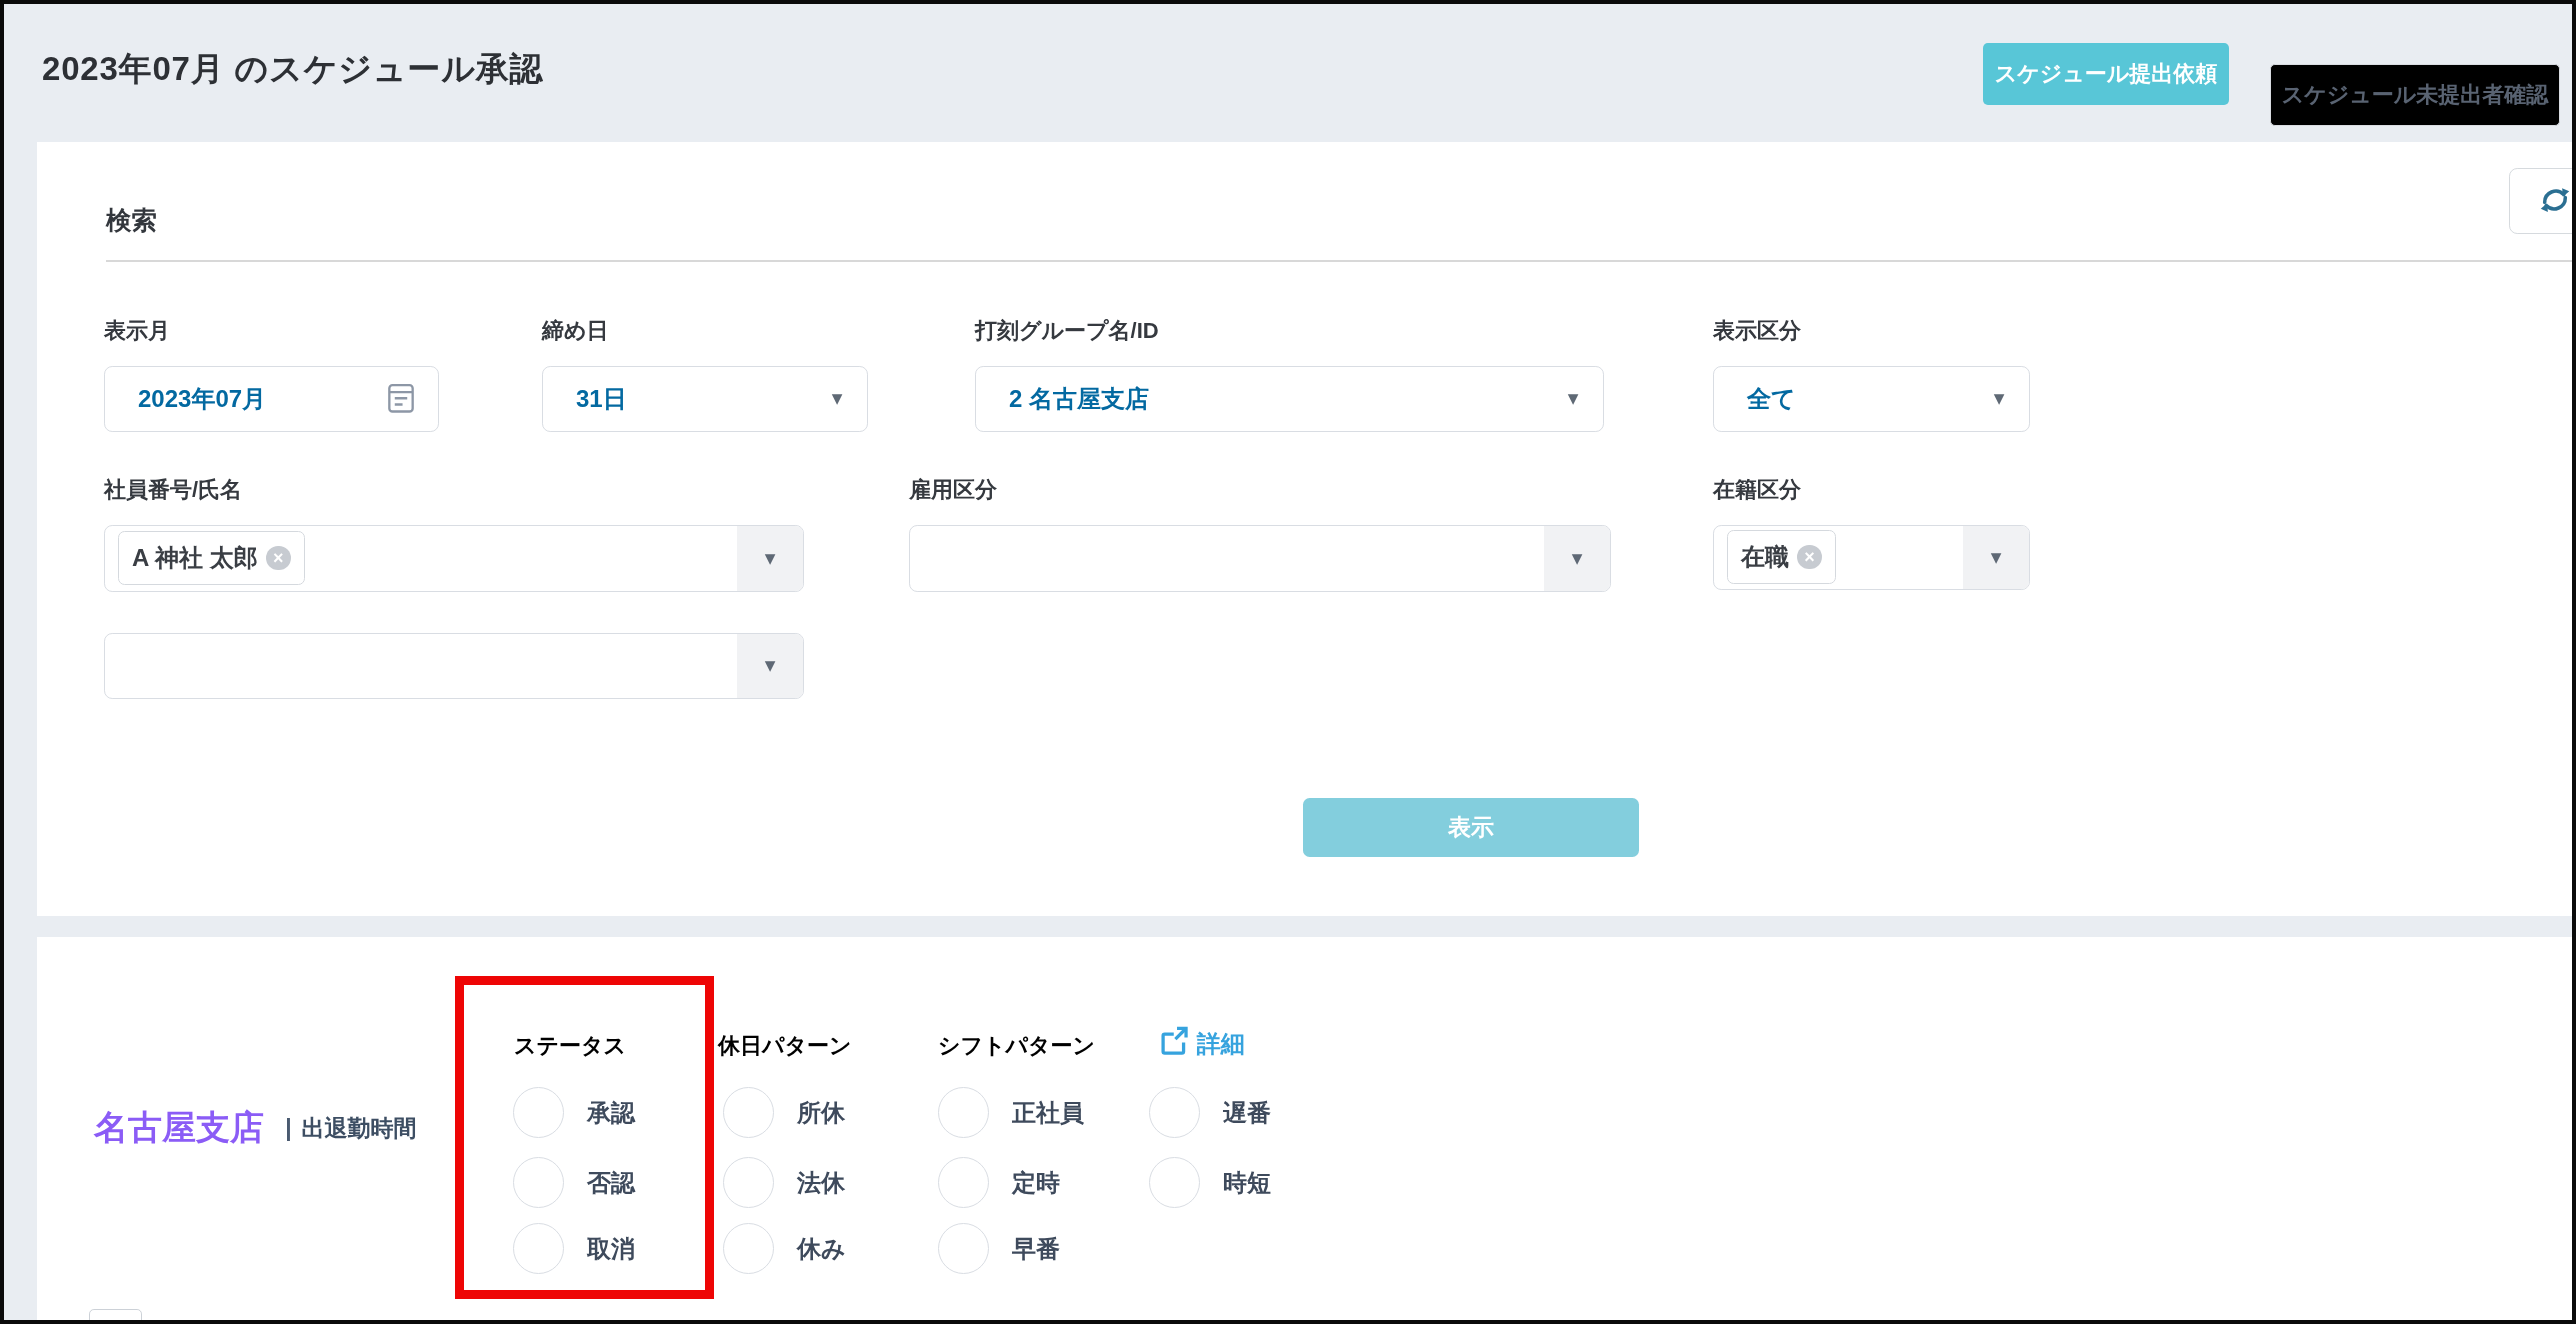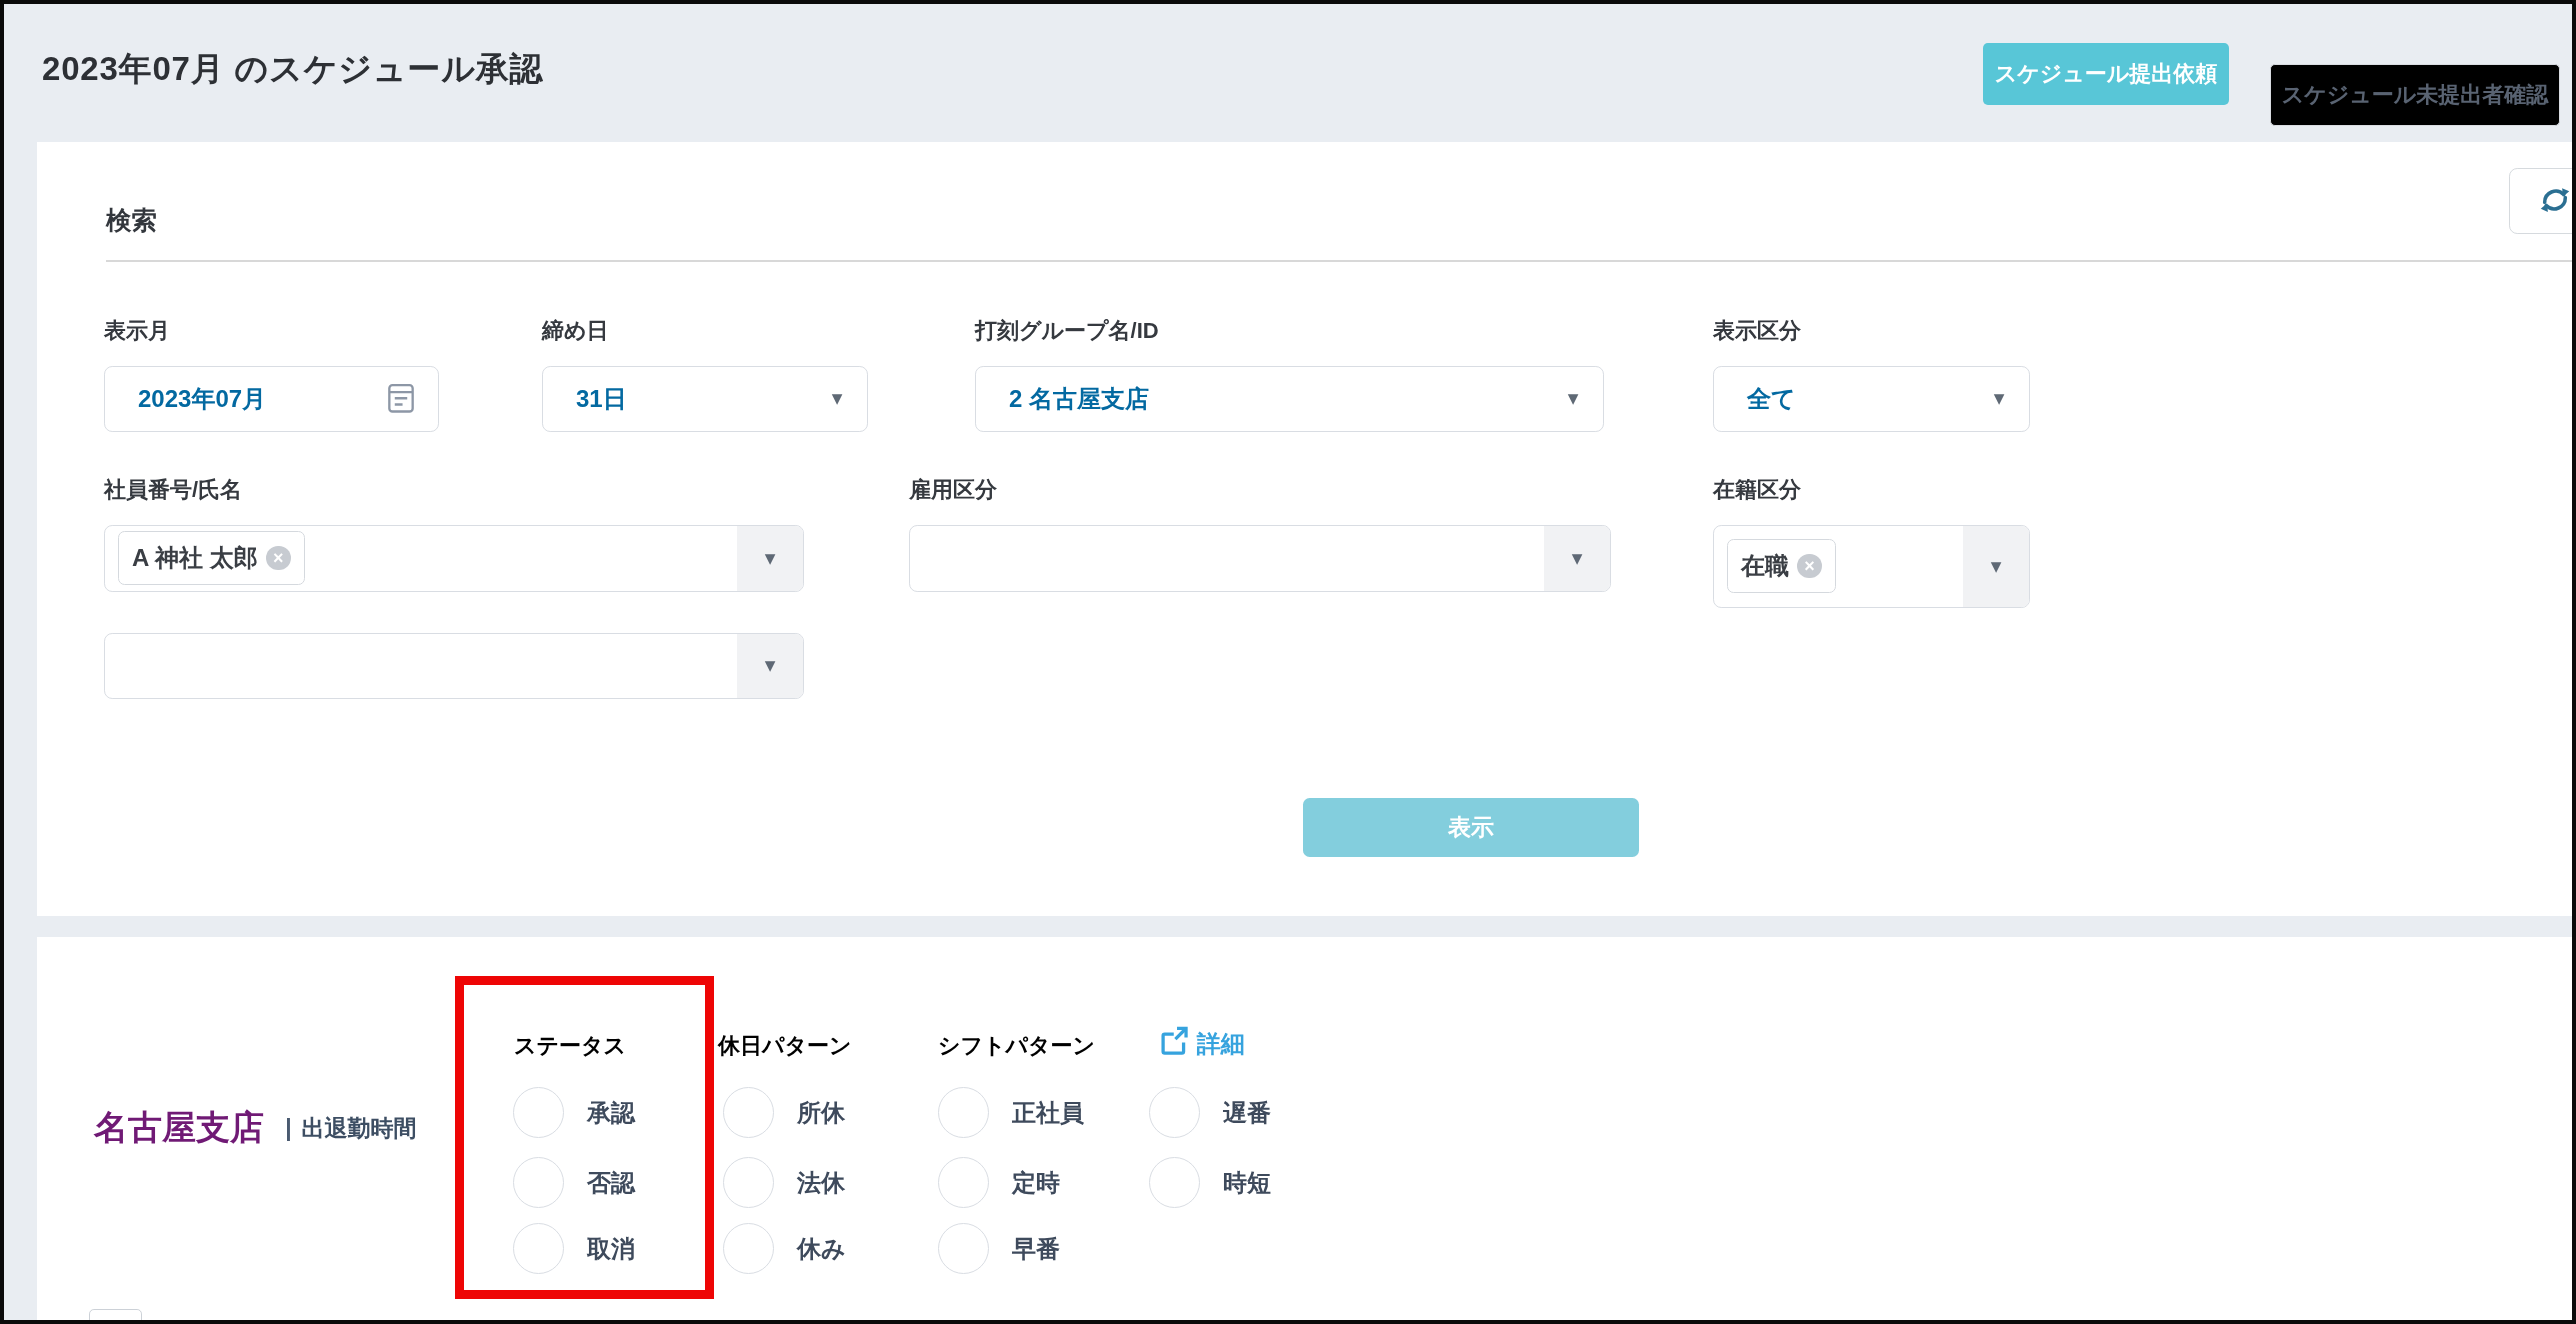--- a/index.html
+++ b/index.html
@@ -64,21 +64,21 @@
   }
   .show-btn {
     position:absolute; left:1266px; top:656px; width:336px; height:59px;
     background:#83cedd; color:#ffffff; font-size:23px; font-weight:bold;
     border:none; border-radius:6.6px; display:flex; align-items:center; justify-content:center;
     cursor:pointer;
   }
 
   
   .branch-line { position:absolute; left:57px; top:168px; display:flex; align-items:center; }
-  .branch-name { font-size:34px; font-weight:bold; color:#701a75; }
+  .branch-name { font-size:34px; font-weight:bold; color:#8b5cf6; }
   .branch-sep { font-size:23px; font-weight:bold; color:#4a5a70; margin-left:21.3px; }
   .branch-sub { font-size:23px; font-weight:bold; color:#3d4e63; margin-left:9.8px; }
 
   .red-box {
     position:absolute; left:418px; top:39px; width:259px; height:323px;
     border:9.8px solid #ee0505; pointer-events:none;
   }
   .col-header { position:absolute; font-size:22px; font-weight:bold; color:#000000; }
   .detail-link {
     position:absolute; left:1122px; top:89px;
@@ -178,21 +178,21 @@
     <div class="field-box" style="width:702px; height:67px;">
       <span class="field-value"></span>
       <span class="select-strip">
         <span class="caret">▾</span>
       </span>
     </div>
   </div>
 
   <div class="field-group" style="left:1676px; top:333px;">
     <span class="field-label">在籍区分</span>
-    <div class="field-box" style="width:317px; height:83px;">
+    <div class="field-box" style="width:317px; height:65px;">
       <span class="tag-chip">
         <span>在職</span>
         <span class="x-circle">×</span>
       </span>
       <span class="select-strip">
         <span class="caret">▾</span>
       </span>
     </div>
   </div>
 

